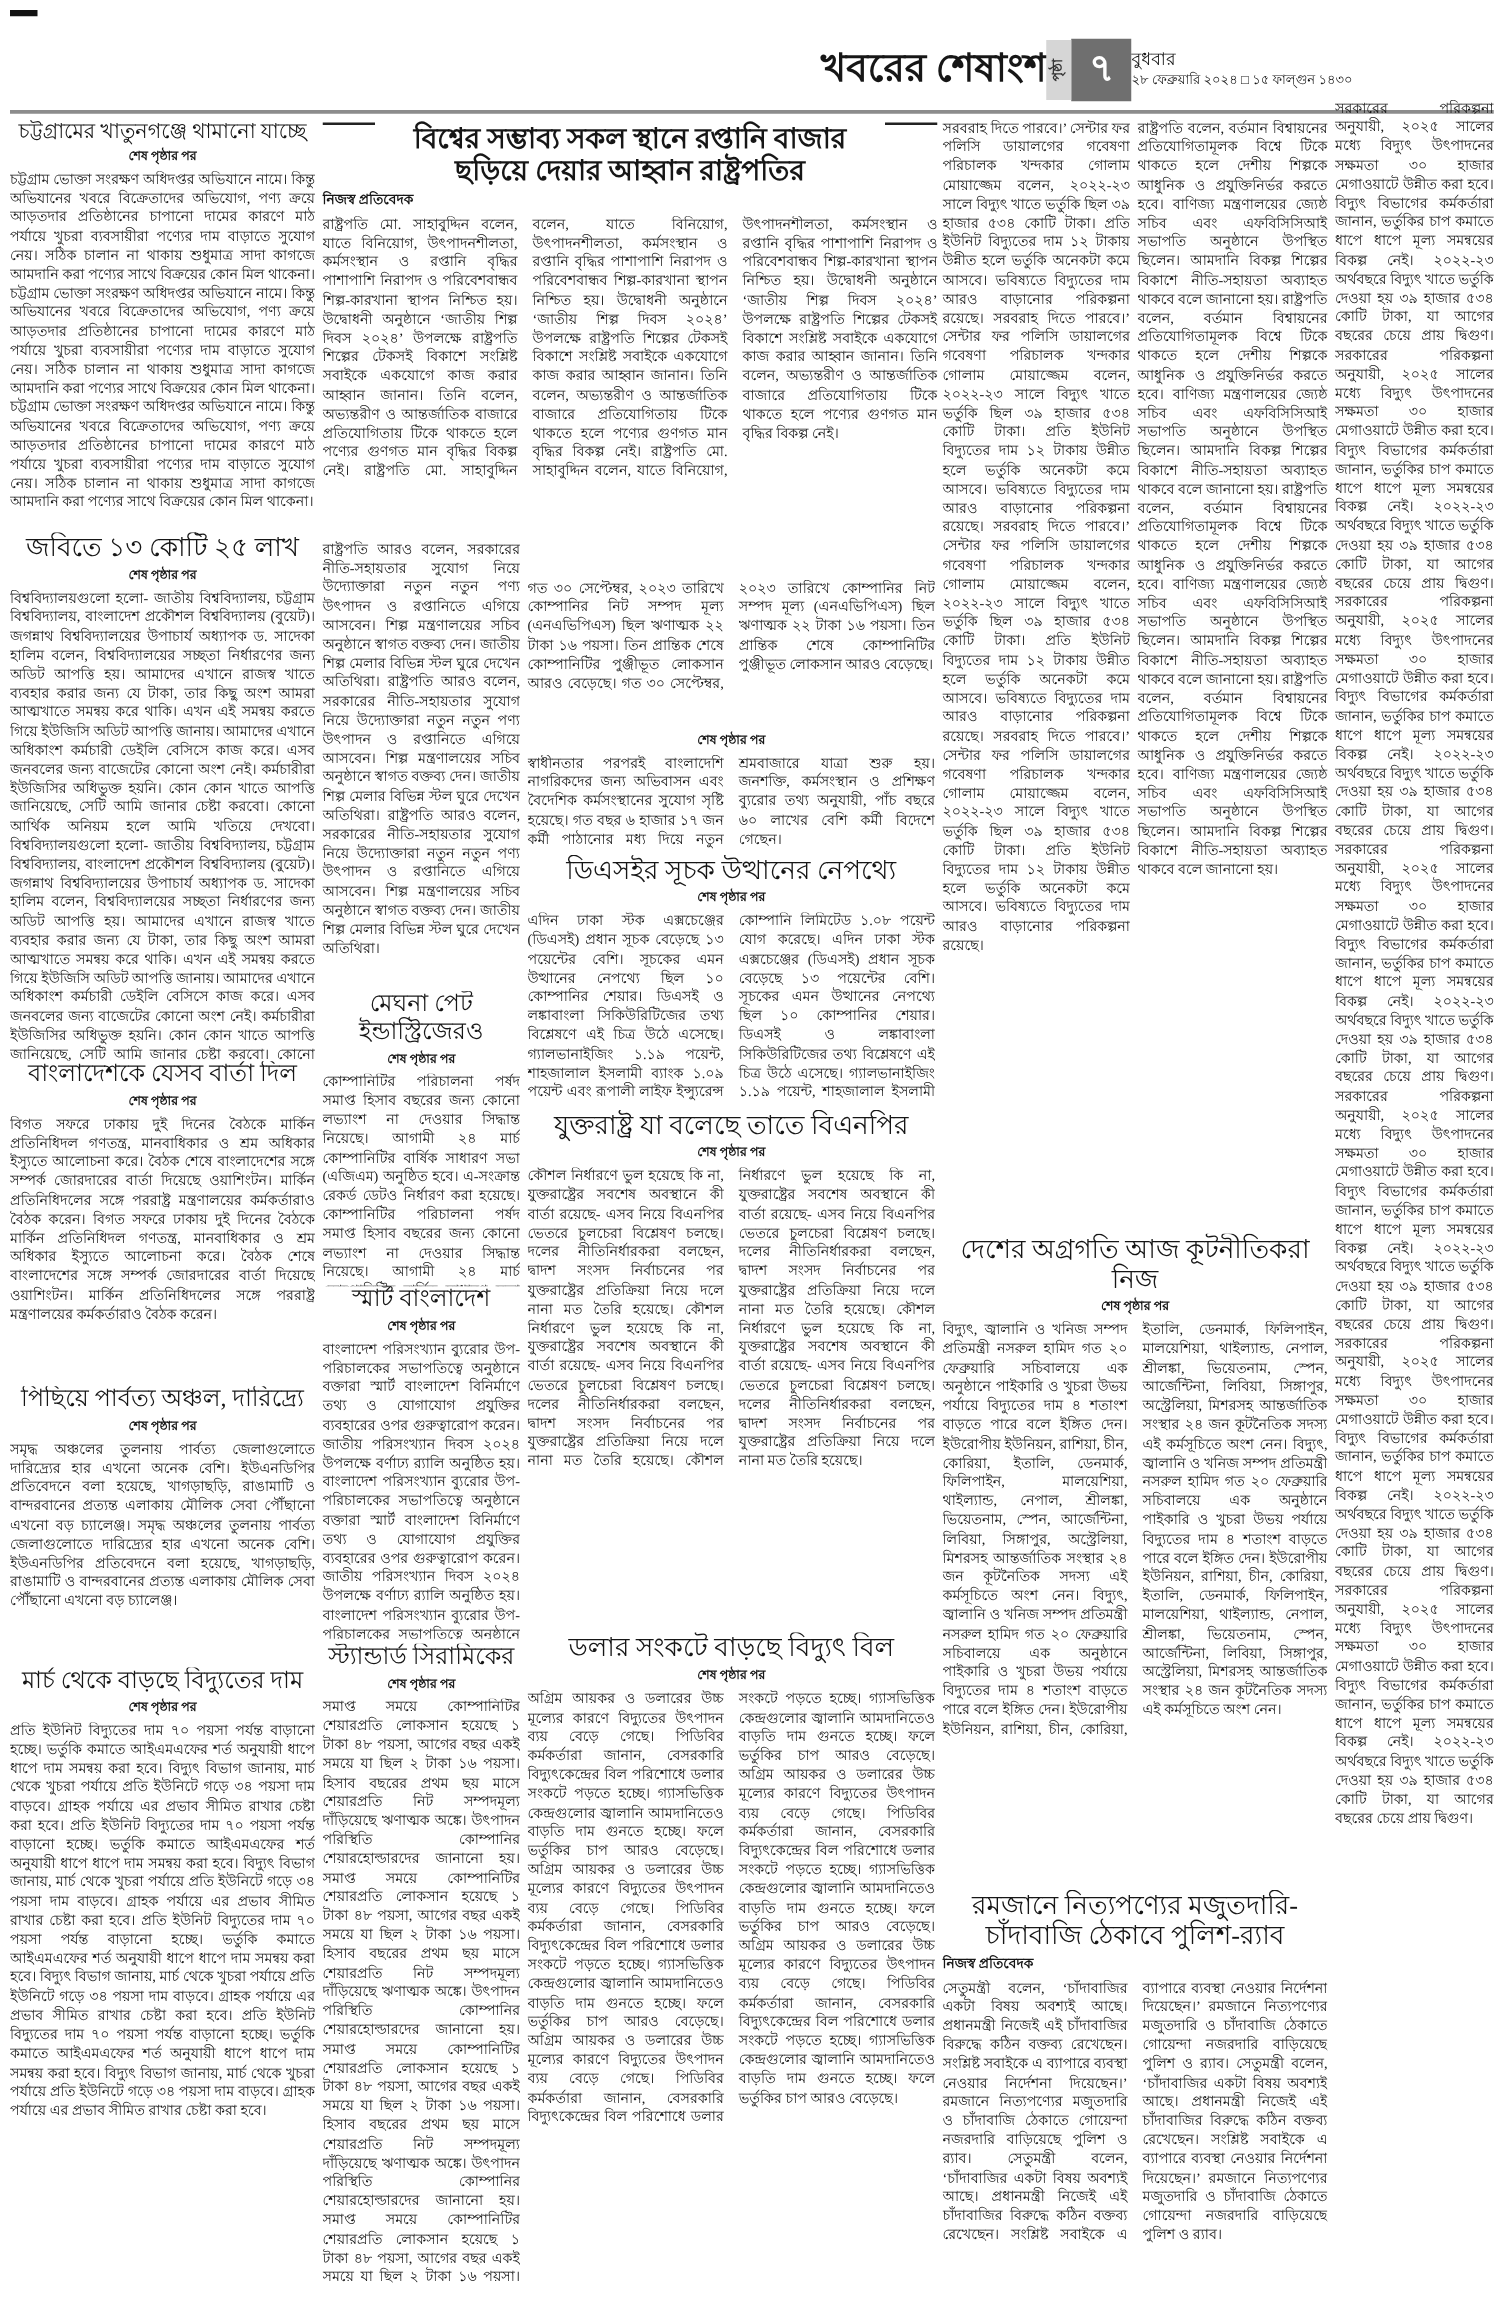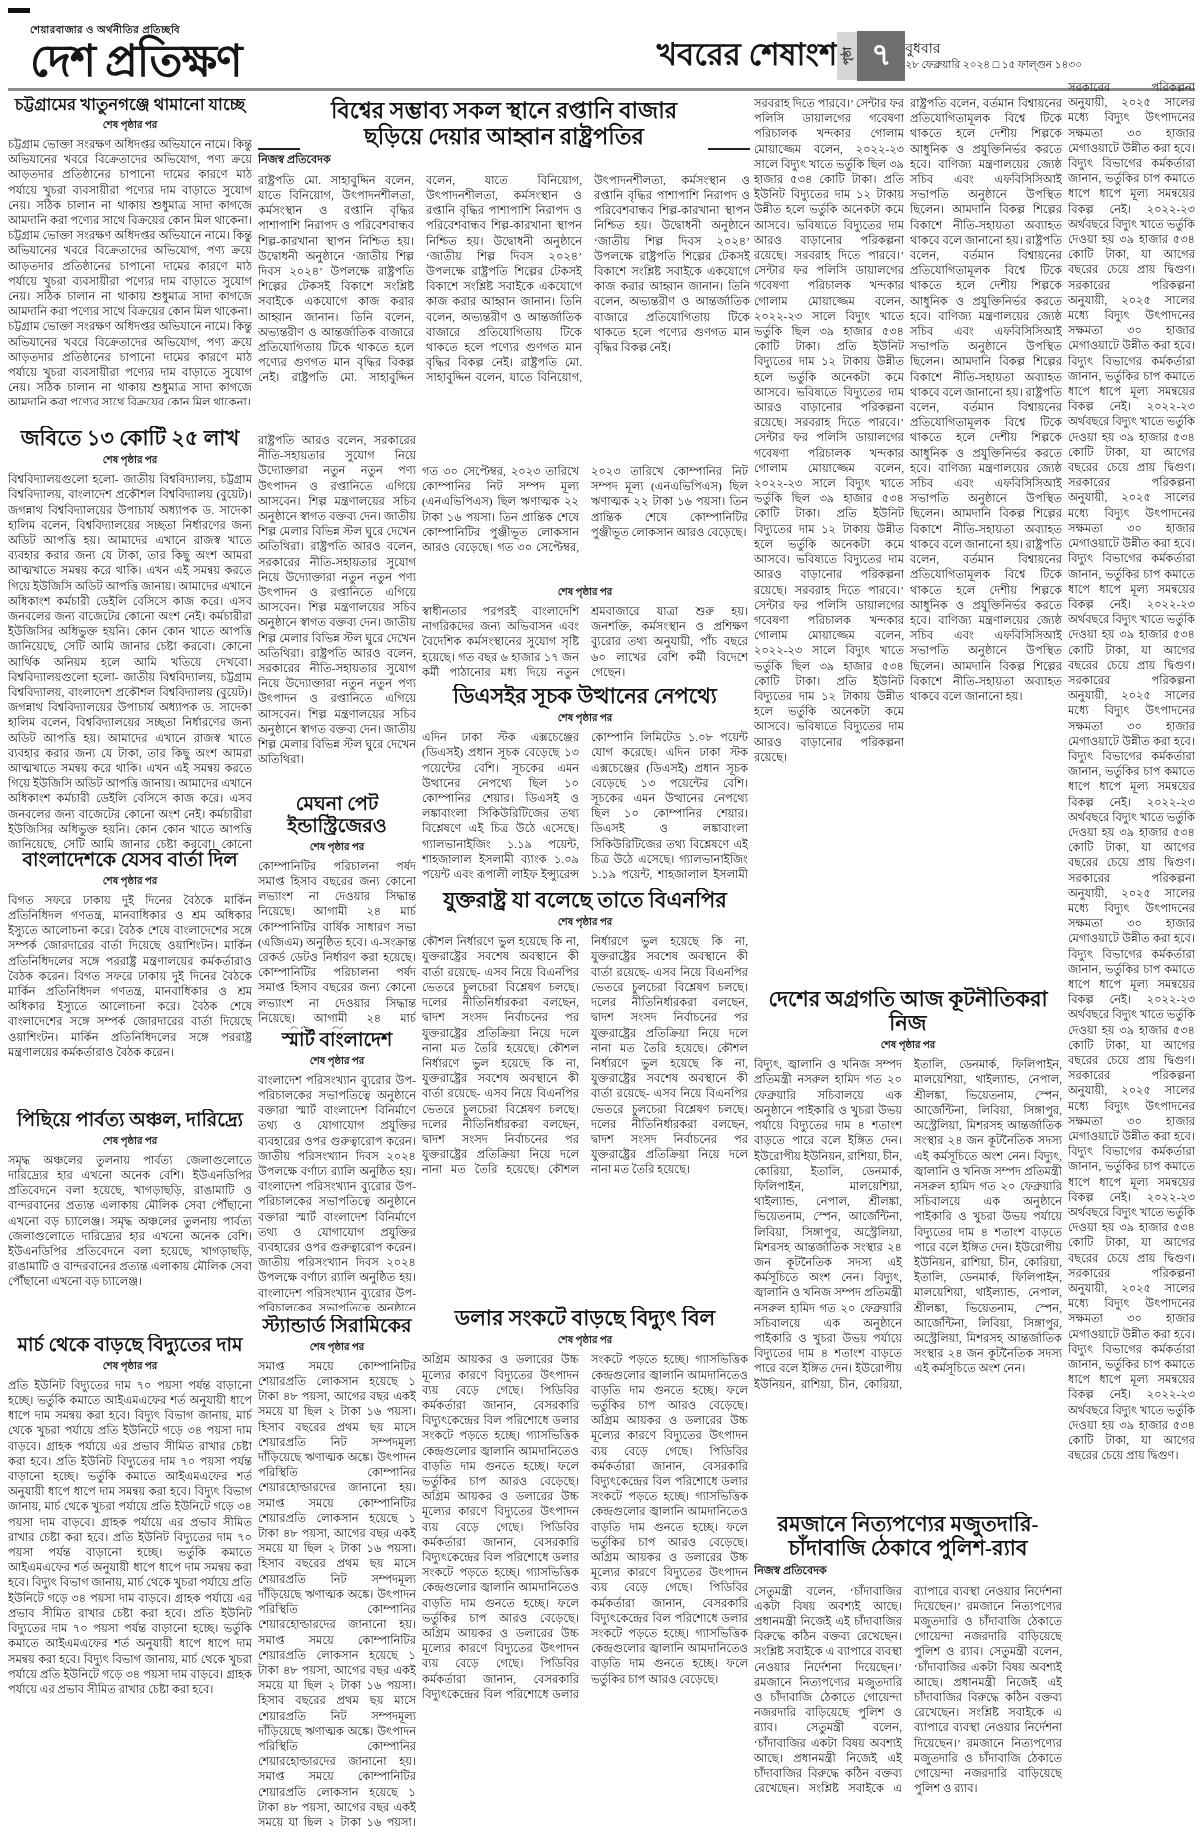--- a/index.html
+++ b/index.html
@@ -25,42 +25,38 @@
   .z-col1 {left:8px;   top:96px; width:244px; height:1740px;}
   .z-center{left:258px; top:96px; width:492px; height:337px;}
   .z-col2 {left:258px; top:433px; width:158px; height:1402px;}
   .z-col34{left:422px; top:417px; width:326px; height:1402px;margin-top:47px;}
   .z-col5 {left:754px; top:96px; width:150px; height:891px;}
   .z-col6 {left:910px; top:96px; width:152px; height:891px;}
   .z-col56{left:754px; top:987px;width:308px; height:848px;}
   .z-col7 {left:1068px;top:80px; width:127px; height:1740px;}
   
   .art{overflow:hidden;}
-  .art-head{font-weight:700;text-align:center;line-height:1.15;}
+  .art-head{font-weight:400;text-align:center;line-height:1.15;}
   .fs16{font-size:16.5px;} .fs19{font-size:19px;} .fs21{font-size:21px;} .fs24{font-size:24px;}
   .continued{font-size:10px;font-weight:700;text-align:center;margin:2px 0 3px;}
   .byline{font-size:11px;font-weight:700;margin:1px 0 3px;}
   .body-txt{font-size:11.4px;line-height:15.2px;text-align:justify;overflow:hidden;
             font-family:Liberation Serif, serif;}
   .twocol{columns:2;column-gap:12px;}
   .threecol{columns:3;column-gap:12px;}
-  .center-head-row{display:flex;align-items:flex-end;gap:10px;margin-top:2px;}
+  .center-head-row{display:flex;align-items:flex-start;gap:10px;margin-top:2px;}
   .head-dash{flex:0 0 42px;height:2px;background:#222;}
   .center-head{font-size:22.5px;font-weight:900;text-align:center;flex:1;line-height:1.15;}
 </style>
 </head>
 <body>
 
 <div class="page">
 
   <div class="corner-mark"></div>
-  <div class="masthead">
-    <div class="logo-tagline">শেয়ারবাজার ও অর্থনীতির প্রতিচ্ছবি</div>
-    <div class="logo-text">দেশ প্রতিক্ষণ</div>
-  </div>
   <div class="head-right">
     <div class="section-title">খবরের শেষাংশ</div>
     <div class="page-word-box">পৃষ্ঠা</div>
     <div class="page-num-box">৭</div>
     <div class="day-date">
       <div class="day">বুধবার</div>
       <div class="date-line">২৮ ফেব্রুয়ারি ২০২৪ □ ১৫ ফাল্গুন ১৪৩০</div>
     </div>
   </div>
   <div class="head-rule"></div>

